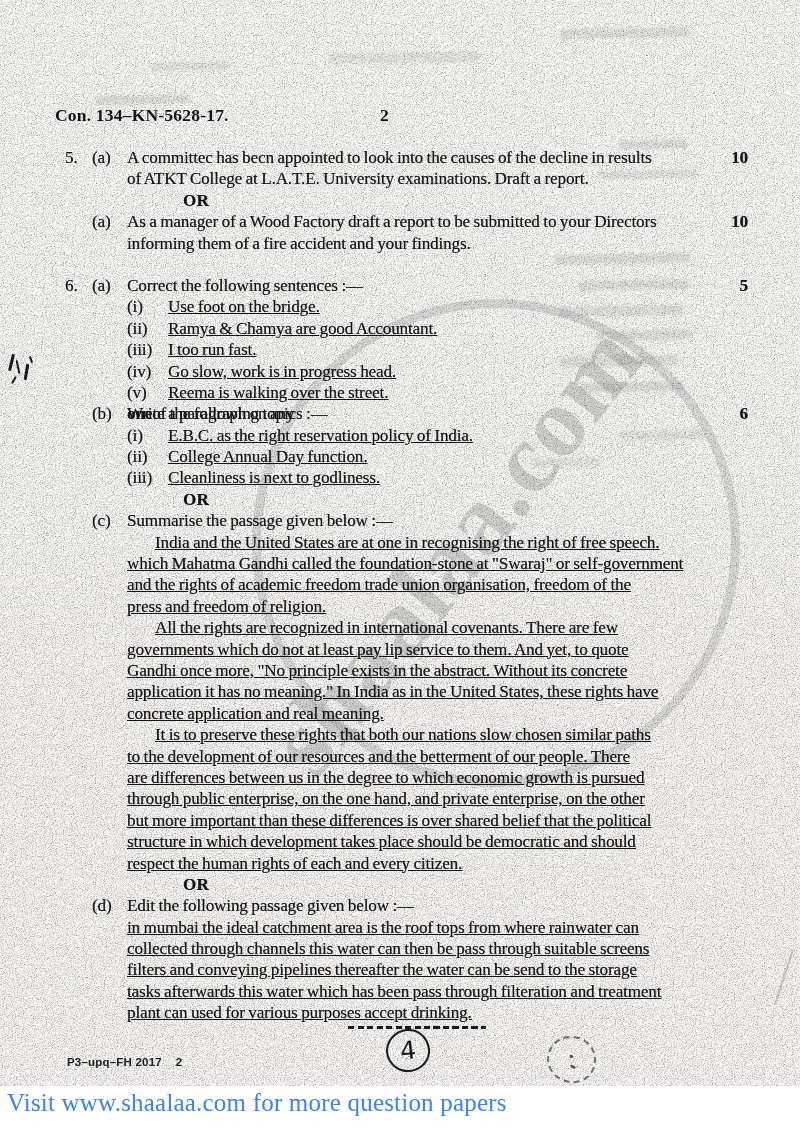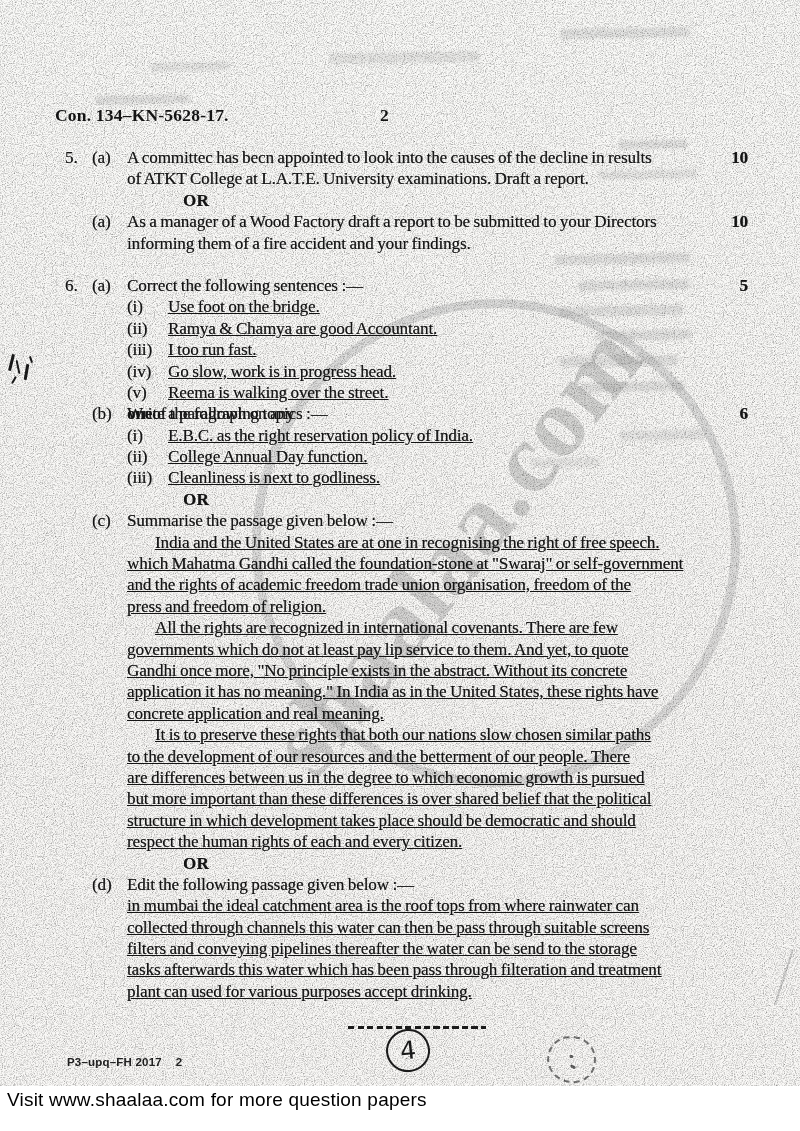--- a/index.html
+++ b/index.html
@@ -49,22 +49,22 @@
     transform:rotate(-6deg); display:flex; align-items:center; justify-content:center;
     font-family:"DejaVu Sans",sans-serif; font-size:25px; color:#1c1c1c;}
   .doodle{position:absolute; left:547px; top:1036px; width:45px; height:43px;
     border:2px dashed #4c4c4c; border-radius:50% 50% 48% 52%; opacity:.75; transform:rotate(8deg);}
   .doodle i{position:absolute; left:20px; top:17px; width:4px; height:3px; background:#333; border-radius:50%;}
   .doodle em{position:absolute; left:22px; top:27px; width:6px; height:3px; background:#333; border-radius:50%; transform:rotate(15deg);}
   
   .ftr{position:absolute; left:67px; top:1046px; font-family:"Liberation Sans",sans-serif;
     font-size:11.5px; font-weight:bold; color:#222; letter-spacing:.2px;margin-top:10px;}
   .ftr .pg{margin-left:14px;}
-  .visit{position:absolute; left:7px; top:1089px; font-family:Liberation Sans, sans-serif;
-    font-size:19px; color:#000000; letter-spacing:.2px;}
+  .visit{position:absolute; left:7px; top:1089px; font-family:Liberation Serif, serif;
+    font-size:25px; color:#3b82f6; letter-spacing:.2px;}
   
   .ghost{position:absolute; background:#9a9a9a; opacity:.22; filter:blur(1.5px);
     border-radius:3px; transform:rotate(-1deg); pointer-events:none;}
   .scribble{position:absolute; left:2px; top:350px; width:40px; height:44px; pointer-events:none;}
   .scribble b{position:absolute; background:#1b1b1b; border-radius:1px;}
   .edge-mark{position:absolute; left:783px; top:948px; width:2px; height:58px;
     background:#9b9b9b; opacity:.45; transform:rotate(18deg);}
 </style>
 </head>
 <body>
@@ -205,20 +205,23 @@
         <div class="row">
           <span class="ptxt ind">It is to preserve these rights that both our nations slow chosen similar paths</span>
         </div>
         <div class="row">
           <span class="ptxt">to the development of our resources and the betterment of our people. There</span>
         </div>
         <div class="row">
           <span class="ptxt">are differences between us in the degree to which economic growth is pursued</span>
         </div>
         <div class="row">
+          <span class="ptxt">through public enterprise, on the one hand, and private enterprise, on the other</span>
+        </div>
+        <div class="row">
           <span class="ptxt">but more important than these differences is over shared belief that the political</span>
         </div>
         <div class="row">
           <span class="ptxt">structure in which development takes place should be democratic and should</span>
         </div>
         <div class="row">
           <span class="ptxt">respect the human rights of each and every citizen.</span>
         </div>
         <div class="row">
           <span class="orr">OR</span>

